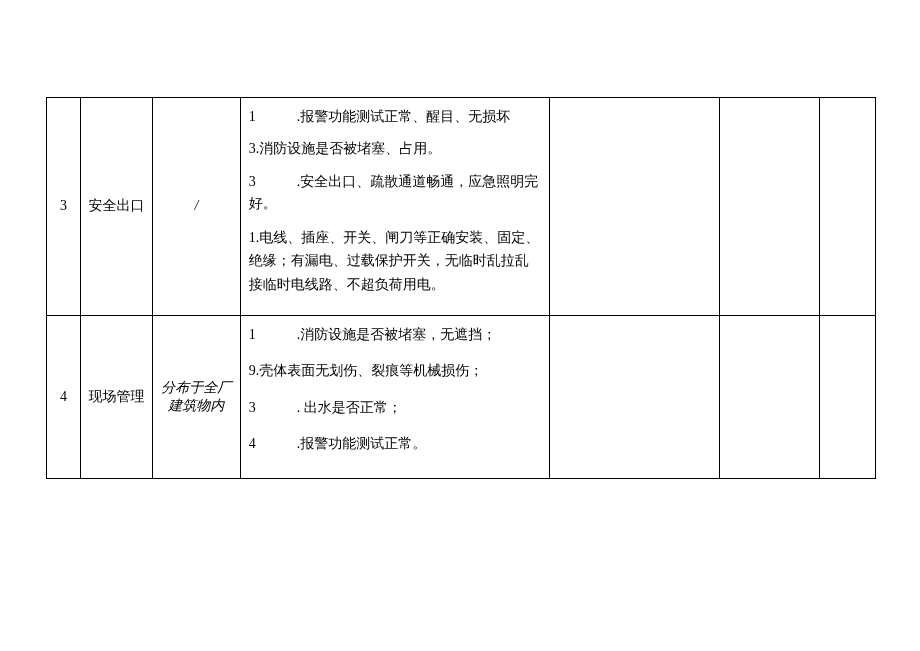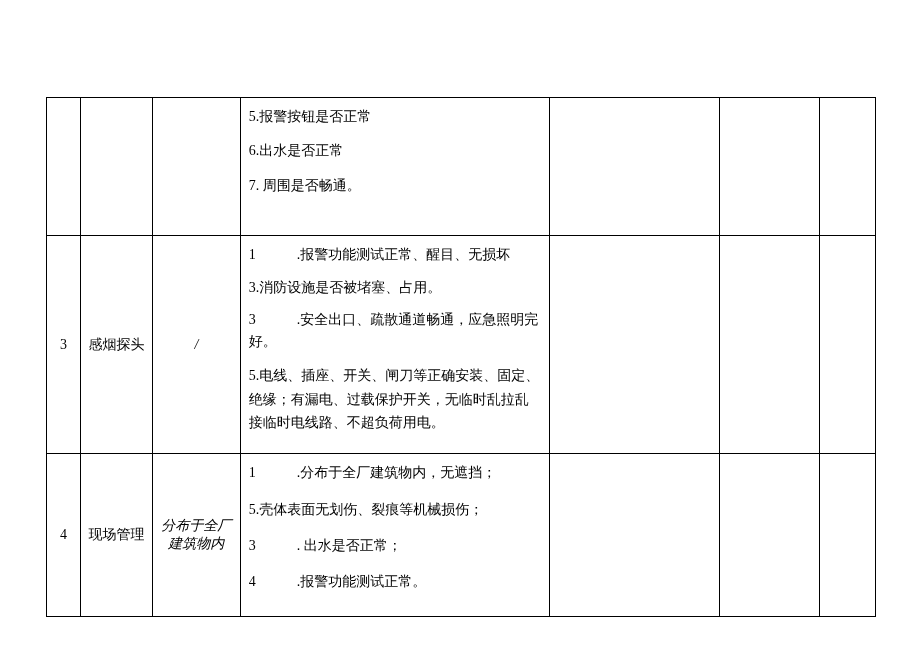--- a/index.html
+++ b/index.html
@@ -81,62 +81,49 @@
       margin-bottom: 14px;
     }
   </style>
 </head>
 <body>
 
 <div class="page">
   <table>
     <tbody>
 
-      <tr>
-        <td class="col-num" style="height:120px;"></td>
-        <td class="col-cat"></td>
-        <td class="col-loc"></td>
-        <td class="col-content">
-          <div class="content-line">5.报警按钮是否正常</div>
-          <div class="content-line">6.出水是否正常</div>
-          <div class="content-line" style="margin-bottom:30px;">7. 周围是否畅通。</div>
-        </td>
-        <td class="col-e1"></td>
-        <td class="col-e2"></td>
-        <td class="col-e3"></td>
-      </tr>
 
       <tr>
         <td class="col-num">3</td>
-        <td class="col-cat">感烟探头</td>
+        <td class="col-cat">安全出口</td>
         <td class="col-loc" style="font-style:italic;">/</td>
         <td class="col-content row2-content">
           <div class="content-line">
             <span class="indent-num">1</span><span class="indent-gap"></span><span>.报警功能测试正常、醒目、无损坏</span>
           </div>
           <div class="content-line">3.消防设施是否被堵塞、占用。</div>
           <div class="content-line">
             <span class="indent-num">3</span><span class="indent-gap"></span><span>.安全出口、疏散通道畅通，应急照明完好。</span>
           </div>
-          <div class="content-line" style="line-height:1.7;">5.电线、插座、开关、闸刀等正确安装、固定、绝缘；有漏电、过载保护开关，无临时乱拉乱接临时电线路、不超负荷用电。</div>
+          <div class="content-line" style="line-height:1.7;">1.电线、插座、开关、闸刀等正确安装、固定、绝缘；有漏电、过载保护开关，无临时乱拉乱接临时电线路、不超负荷用电。</div>
         </td>
         <td class="col-e1"></td>
         <td class="col-e2"></td>
         <td class="col-e3"></td>
       </tr>
 
       <tr>
         <td class="col-num">4</td>
         <td class="col-cat">现场管理</td>
         <td class="col-loc">分布于全厂建筑物内</td>
         <td class="col-content row3-content">
           <div class="content-line">
-            <span class="indent-num">1</span><span class="indent-gap"></span><span>.分布于全厂建筑物内，无遮挡；</span>
+            <span class="indent-num">1</span><span class="indent-gap"></span><span>.消防设施是否被堵塞，无遮挡；</span>
           </div>
-          <div class="content-line">5.壳体表面无划伤、裂痕等机械损伤；</div>
+          <div class="content-line">9.壳体表面无划伤、裂痕等机械损伤；</div>
           <div class="content-line">
             <span class="indent-num">3</span><span class="indent-gap"></span><span>. 出水是否正常；</span>
           </div>
           <div class="content-line">
             <span class="indent-num">4</span><span class="indent-gap"></span><span>.报警功能测试正常。</span>
           </div>
         </td>
         <td class="col-e1"></td>
         <td class="col-e2"></td>
         <td class="col-e3"></td>

